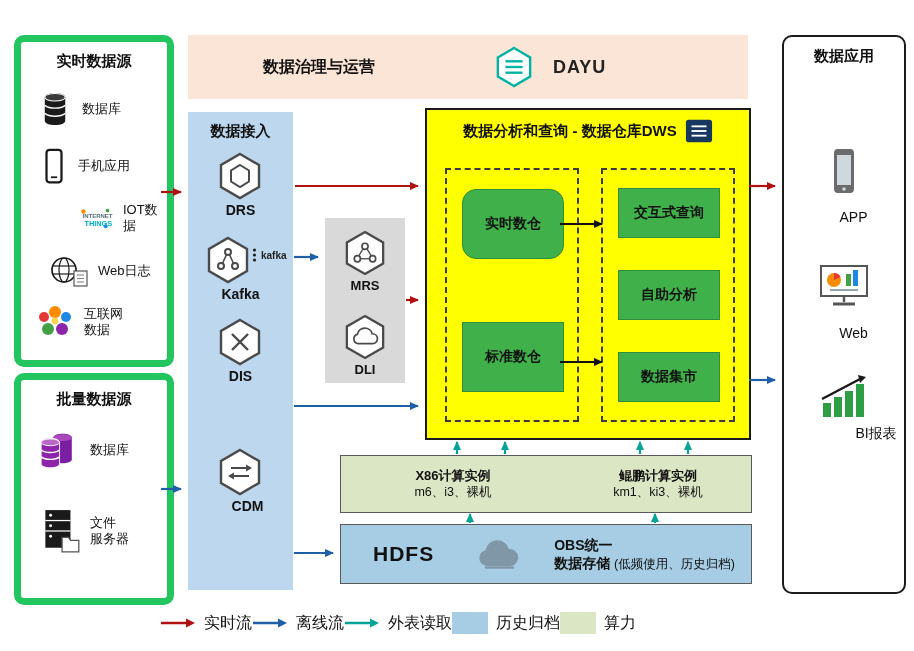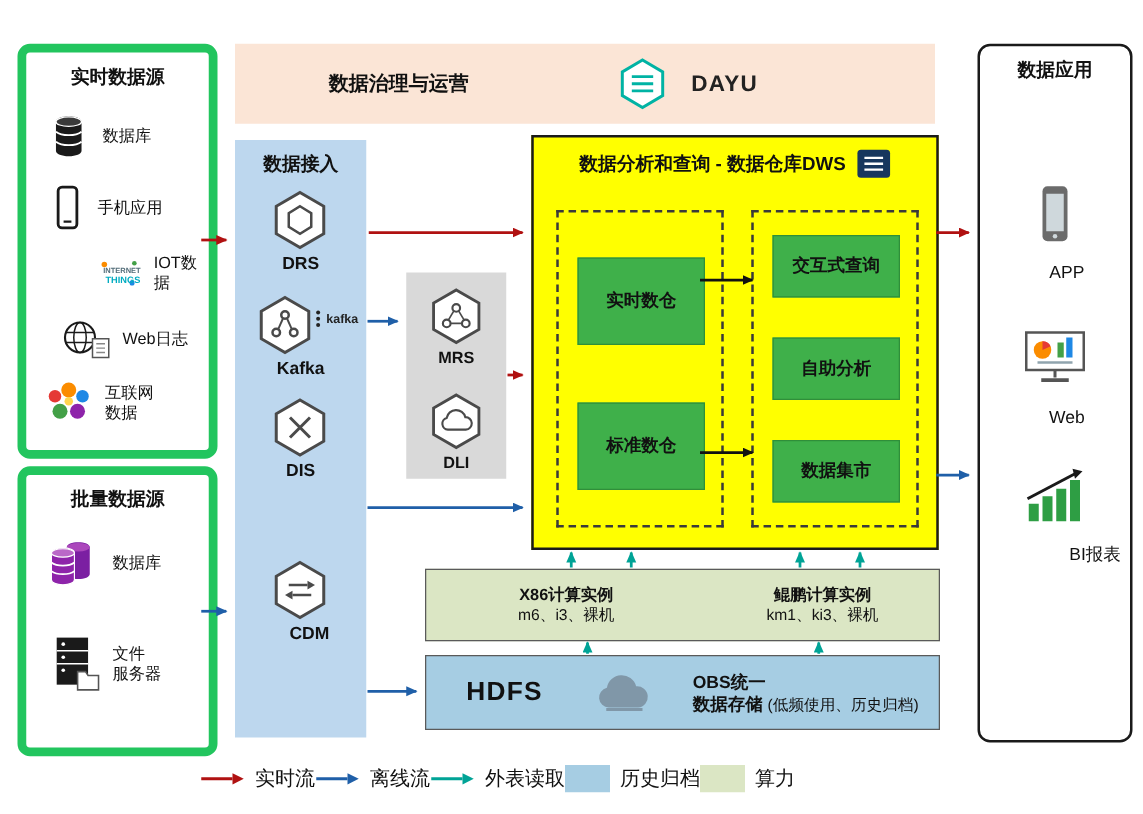--- a/index.html
+++ b/index.html
@@ -226,21 +226,21 @@
       <span>数据分析和查询 - 数据仓库DWS</span>
       <svg width="28" height="26" viewBox="0 0 30 26">
         <rect x="1" y="1" width="28" height="24" rx="3" fill="#17375e"></rect>
         <line x1="7" y1="8" x2="23" y2="8" stroke="#fff" stroke-width="2"></line>
         <line x1="7" y1="13" x2="23" y2="13" stroke="#fff" stroke-width="2"></line>
         <line x1="7" y1="18" x2="23" y2="18" stroke="#fff" stroke-width="2"></line>
       </svg>
     </div>
 
     <div class="dashed-zone" style="left:18px;">
-      <div class="green-box" style="top:36px;height:68px;">实时数仓</div>
+      <div class="green-box" style="top:19px;height:68px;border-radius:14px;">实时数仓</div>
       <div class="green-box" style="top:152px;height:68px;">标准数仓</div>
     </div>
 
     <div class="dashed-zone" style="left:174px;">
       <div class="green-box" style="top:18px;height:48px;">交互式查询</div>
       <div class="green-box" style="top:100px;height:48px;">自助分析</div>
       <div class="green-box" style="top:182px;height:48px;">数据集市</div>
     </div>
   </div>
 
@@ -299,21 +299,21 @@
     <div class="app-item-icon" style="top:336px;">
       <svg width="54" height="48" viewBox="0 0 54 48">
         <rect x="6" y="30" width="8" height="14" fill="#2e9e44"></rect>
         <rect x="17" y="24" width="8" height="20" fill="#2e9e44"></rect>
         <rect x="28" y="18" width="8" height="26" fill="#2e9e44"></rect>
         <rect x="39" y="11" width="8" height="33" fill="#2e9e44"></rect>
         <polyline points="5,26 24,16 43,6" fill="none" stroke="#1a1a1a" stroke-width="2.4"></polyline>
         <polygon points="41,2 49,4 43,10" fill="#1a1a1a"></polygon>
       </svg>
     </div>
-    <div class="app-item-label" style="top:398px;margin-left:45px;">BI报表</div>
+    <div class="app-item-label" style="top:388px;margin-left:45px;">BI报表</div>
   </div>
 
   <svg class="overlay" width="914" height="651">
     <defs>
       <marker id="mr" markerWidth="10" markerHeight="10" refX="8" refY="4" orient="auto" markerUnits="userSpaceOnUse">
         <path d="M0,0 L9,4 L0,8 z" fill="#b01111"></path>
       </marker>
       <marker id="mb" markerWidth="10" markerHeight="10" refX="8" refY="4" orient="auto" markerUnits="userSpaceOnUse">
         <path d="M0,0 L9,4 L0,8 z" fill="#1f5fa8"></path>
       </marker>

